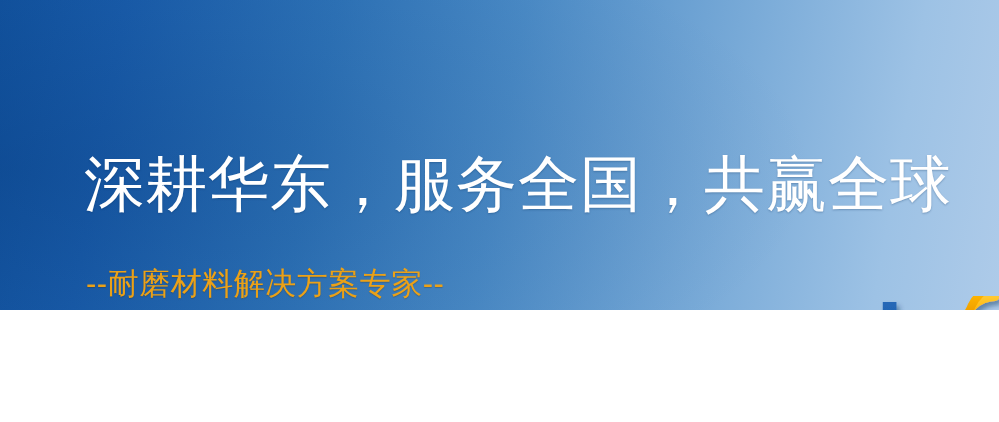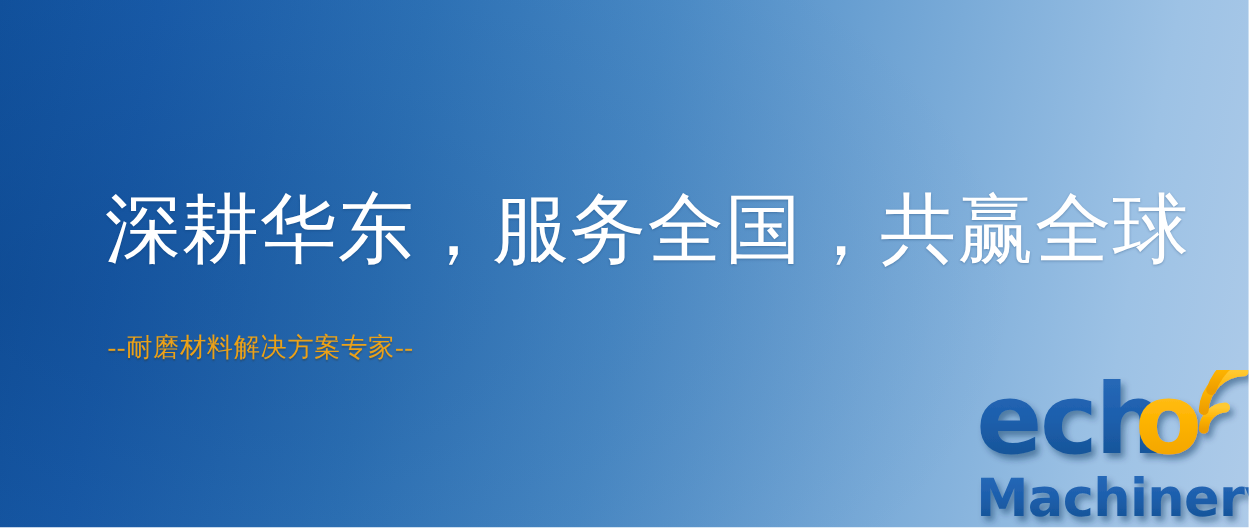--- a/index.html
+++ b/index.html
@@ -4,21 +4,21 @@
 <style>
   html, body {
     margin: 0;
     padding: 0;
     background: #ffffff;
   }
 
   #banner {
     position: relative;
     width: 999px;
-    height: 422px;
+    height: 310px;
     overflow: hidden;
     font-family: "Liberation Sans", sans-serif;
     
     background: linear-gradient(100deg,
                 #12539f 0%,
                 #1a5dab 12%,
                 #2f74b8 32%,
                 #4b8bc6 50%,
                 #7aabd8 72%,
                 #9dc2e5 88%,
@@ -49,22 +49,22 @@
     letter-spacing: 1px;
     white-space: nowrap;
     text-shadow: 0 1px 2px rgba(10,45,90,0.30);
   }
 
   
   #subtitle {
     position: absolute;
     left: 86px;
     top: 266px;
-    font-family: Liberation Serif, serif;
-    font-size: 21px;
+    font-family: Liberation Sans, sans-serif;
+    font-size: 31px;
     line-height: 1.15;
     font-weight: 400;
     color: #eba117;
     letter-spacing: 0.5px;
     white-space: nowrap;
     text-shadow: 0 1px 1px rgba(60,40,0,0.25);
   }
 
   
   #logo {

